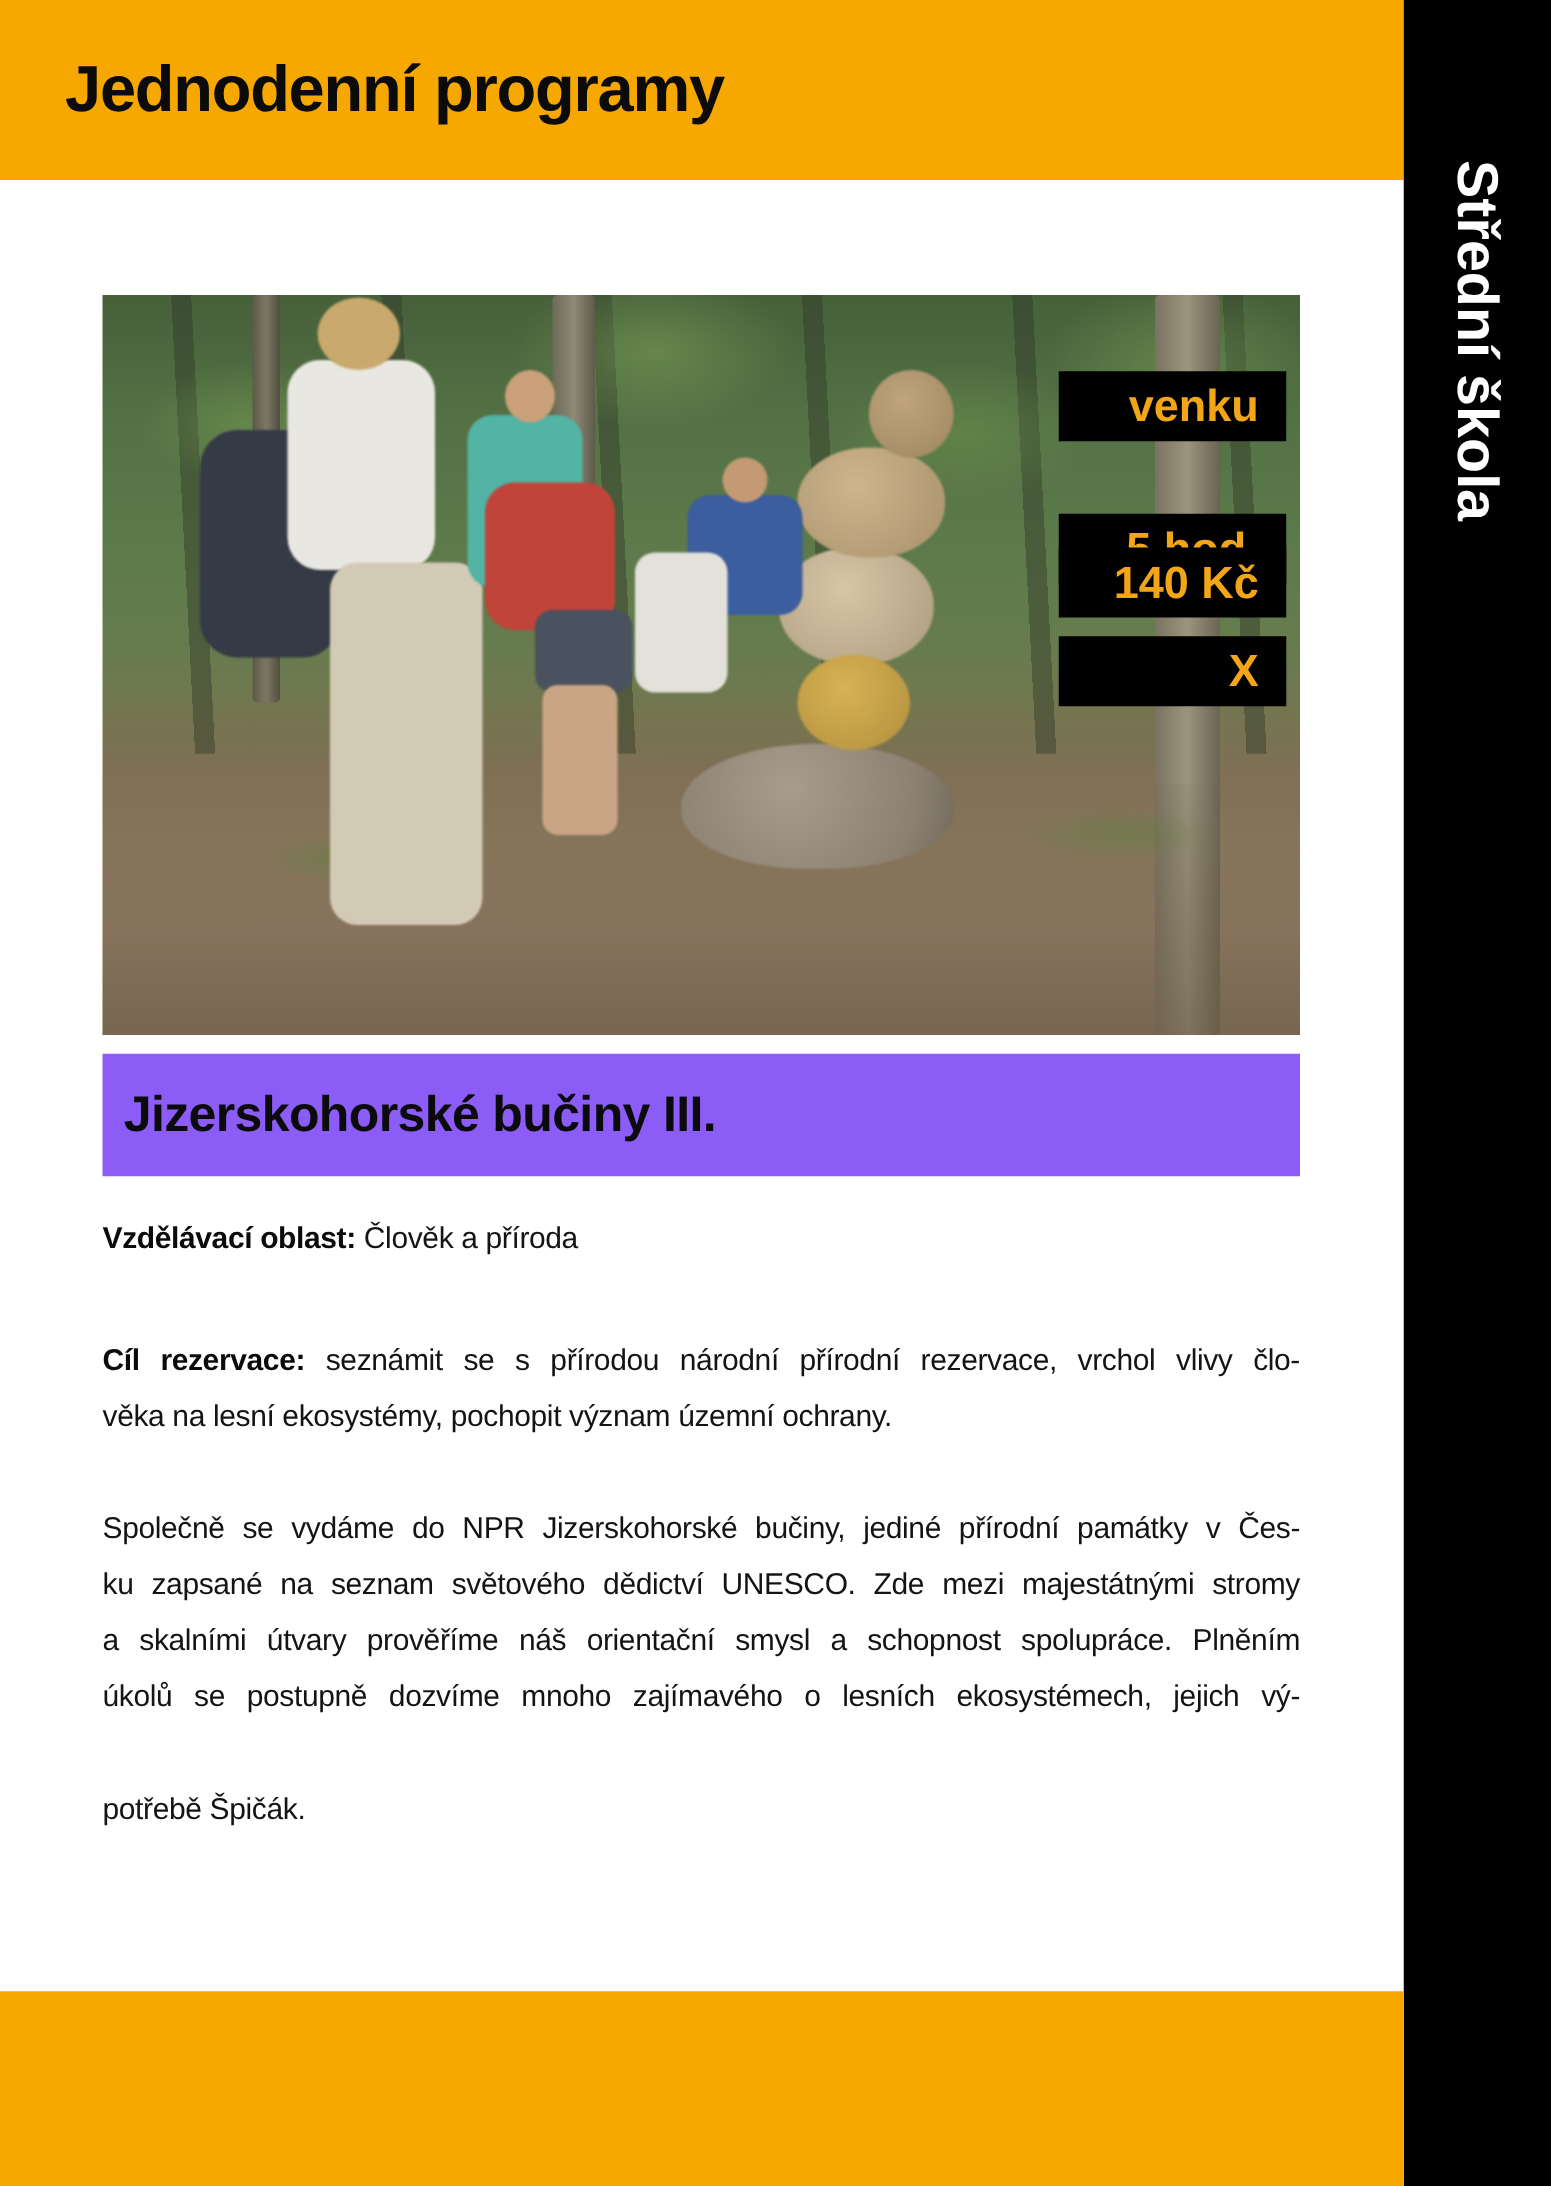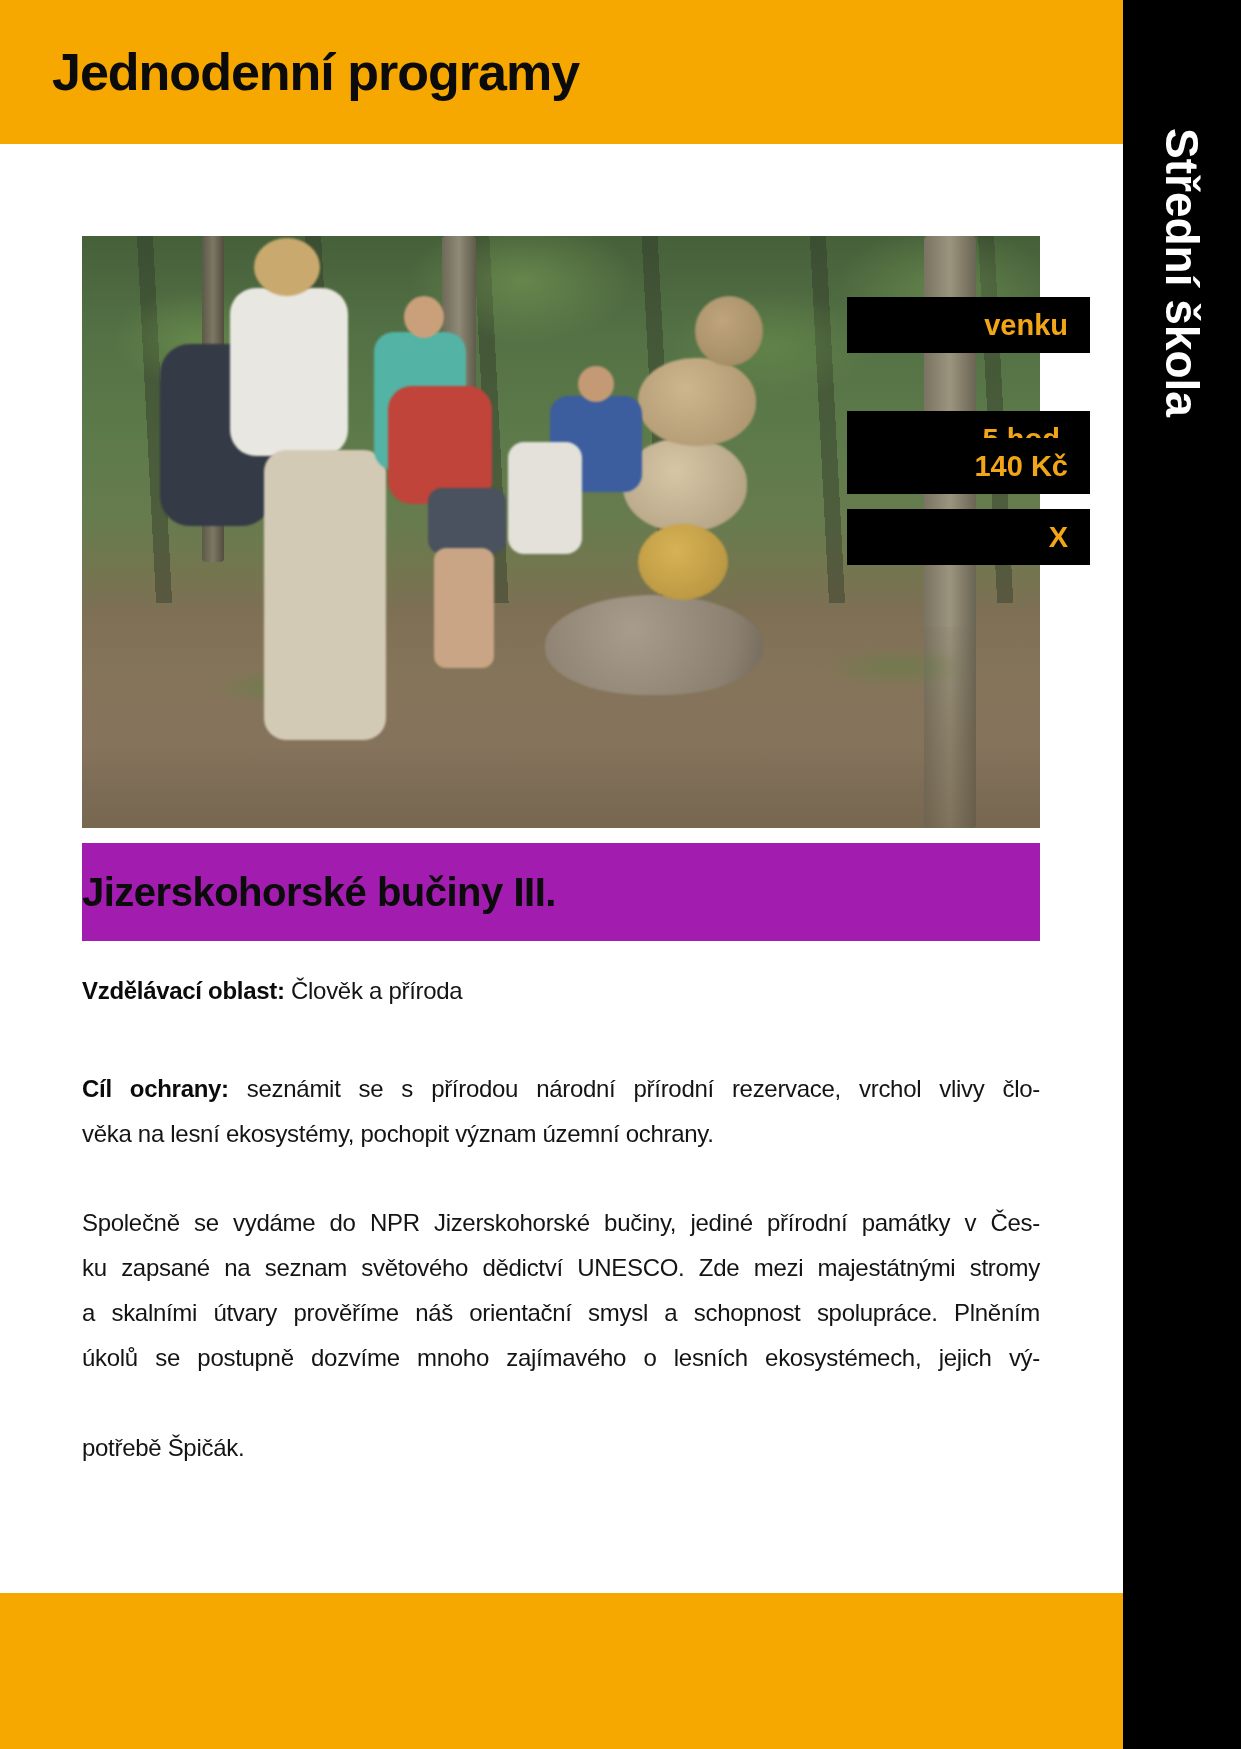--- a/index.html
+++ b/index.html
@@ -68,29 +68,29 @@
   .p2-head{left:322px;top:60px;width:40px;height:42px;border-radius:50%;background:#caa07a;}
   .p2-torso{left:292px;top:96px;width:92px;height:138px;border-radius:20px;background:#53b3a4;}
   .p2-pack{left:306px;top:150px;width:104px;height:118px;border-radius:24px;background:#c0443a;}
   .p2-shorts{left:346px;top:252px;width:78px;height:66px;border-radius:14px;background:#49525e;}
   .p2-legs{left:352px;top:312px;width:60px;height:120px;border-radius:12px;background:#c9a585;}
   .p3-head{left:496px;top:130px;width:36px;height:36px;border-radius:50%;background:#c49a74;}
   .p3-torso{left:468px;top:160px;width:92px;height:96px;border-radius:18px;background:#3c5d9e;}
   .p4-torso{left:426px;top:206px;width:74px;height:112px;border-radius:16px;background:#e3e1da;}
   
   .badge{
-    position:absolute;left:847px;width:243px;height:56px;background:#000000;
+    position:absolute;left:847px;width:182px;height:56px;background:#000000;
     display:flex;align-items:center;justify-content:flex-end;padding-right:22px;box-sizing:border-box;
-    color:#F2A617;font-size:29px;font-weight:bold;
+    color:#F2A617;font-size:36px;font-weight:bold;
   }
   .badge.b1{top:297px;} .badge.b2{top:367px;margin-top:44px;} .badge.b3{top:438px;} .badge.b4{top:509px;}
   
   .title-bar{
-    position:absolute;left:82px;top:843px;width:958px;height:98px;background:#a21caf;
-    display:flex;align-items:center;box-sizing:border-box;
+    position:absolute;left:82px;top:843px;width:958px;height:98px;background:#8b5cf6;
+    display:flex;align-items:center;padding-left:17px;box-sizing:border-box;
   }
   .title-bar h2{margin:0;font-size:40px;font-weight:bold;color:#0b0b0b;letter-spacing:-0.5px;}
   
   .textline{
     position:absolute;left:82px;width:958px;height:45px;line-height:45px;
     font-size:24px;letter-spacing:-0.3px;color:#141414;white-space:pre-wrap;
   }
   .textline b{font-weight:bold;color:#0b0b0b;}
   .fill{text-align:justify;text-align-last:justify;}
   .info1{top:968px;} .info2{top:1066px;} .info3{top:1111px;}
@@ -145,21 +145,21 @@
   </div>
   <div class="badge b4">
     <span>X</span>
   </div>
 
   <div class="title-bar">
     <h2>Jizerskohorské bučiny III.</h2>
   </div>
 
   <div class="textline info1"><b>Vzdělávací oblast:</b><span> Člověk a příroda</span></div>
-  <div class="textline info2 fill"><b>Cíl ochrany:</b><span> seznámit se s přírodou národní přírodní rezervace, vrchol vlivy člo-</span></div>
+  <div class="textline info2 fill"><b>Cíl rezervace:</b><span> seznámit se s přírodou národní přírodní rezervace, vrchol vlivy člo-</span></div>
   <div class="textline info3"><span>věka na lesní ekosystémy, pochopit význam územní ochrany.</span></div>
 
   <div class="textline d1 fill"><span>Společně se vydáme do NPR Jizerskohorské bučiny, jediné přírodní památky v Čes-</span></div>
   <div class="textline d2 fill"><span>ku zapsané na seznam světového dědictví UNESCO. Zde mezi majestátnými stromy</span></div>
   <div class="textline d3 fill"><span>a skalními útvary prověříme náš orientační smysl a schopnost spolupráce. Plněním</span></div>
   <div class="textline d4 fill"><span>úkolů se postupně dozvíme mnoho zajímavého o lesních ekosystémech, jejich vý-</span></div>
   <div class="textline d6"><span>potřebě Špičák.</span></div>
 
   <div class="bottom-band"></div>
 

